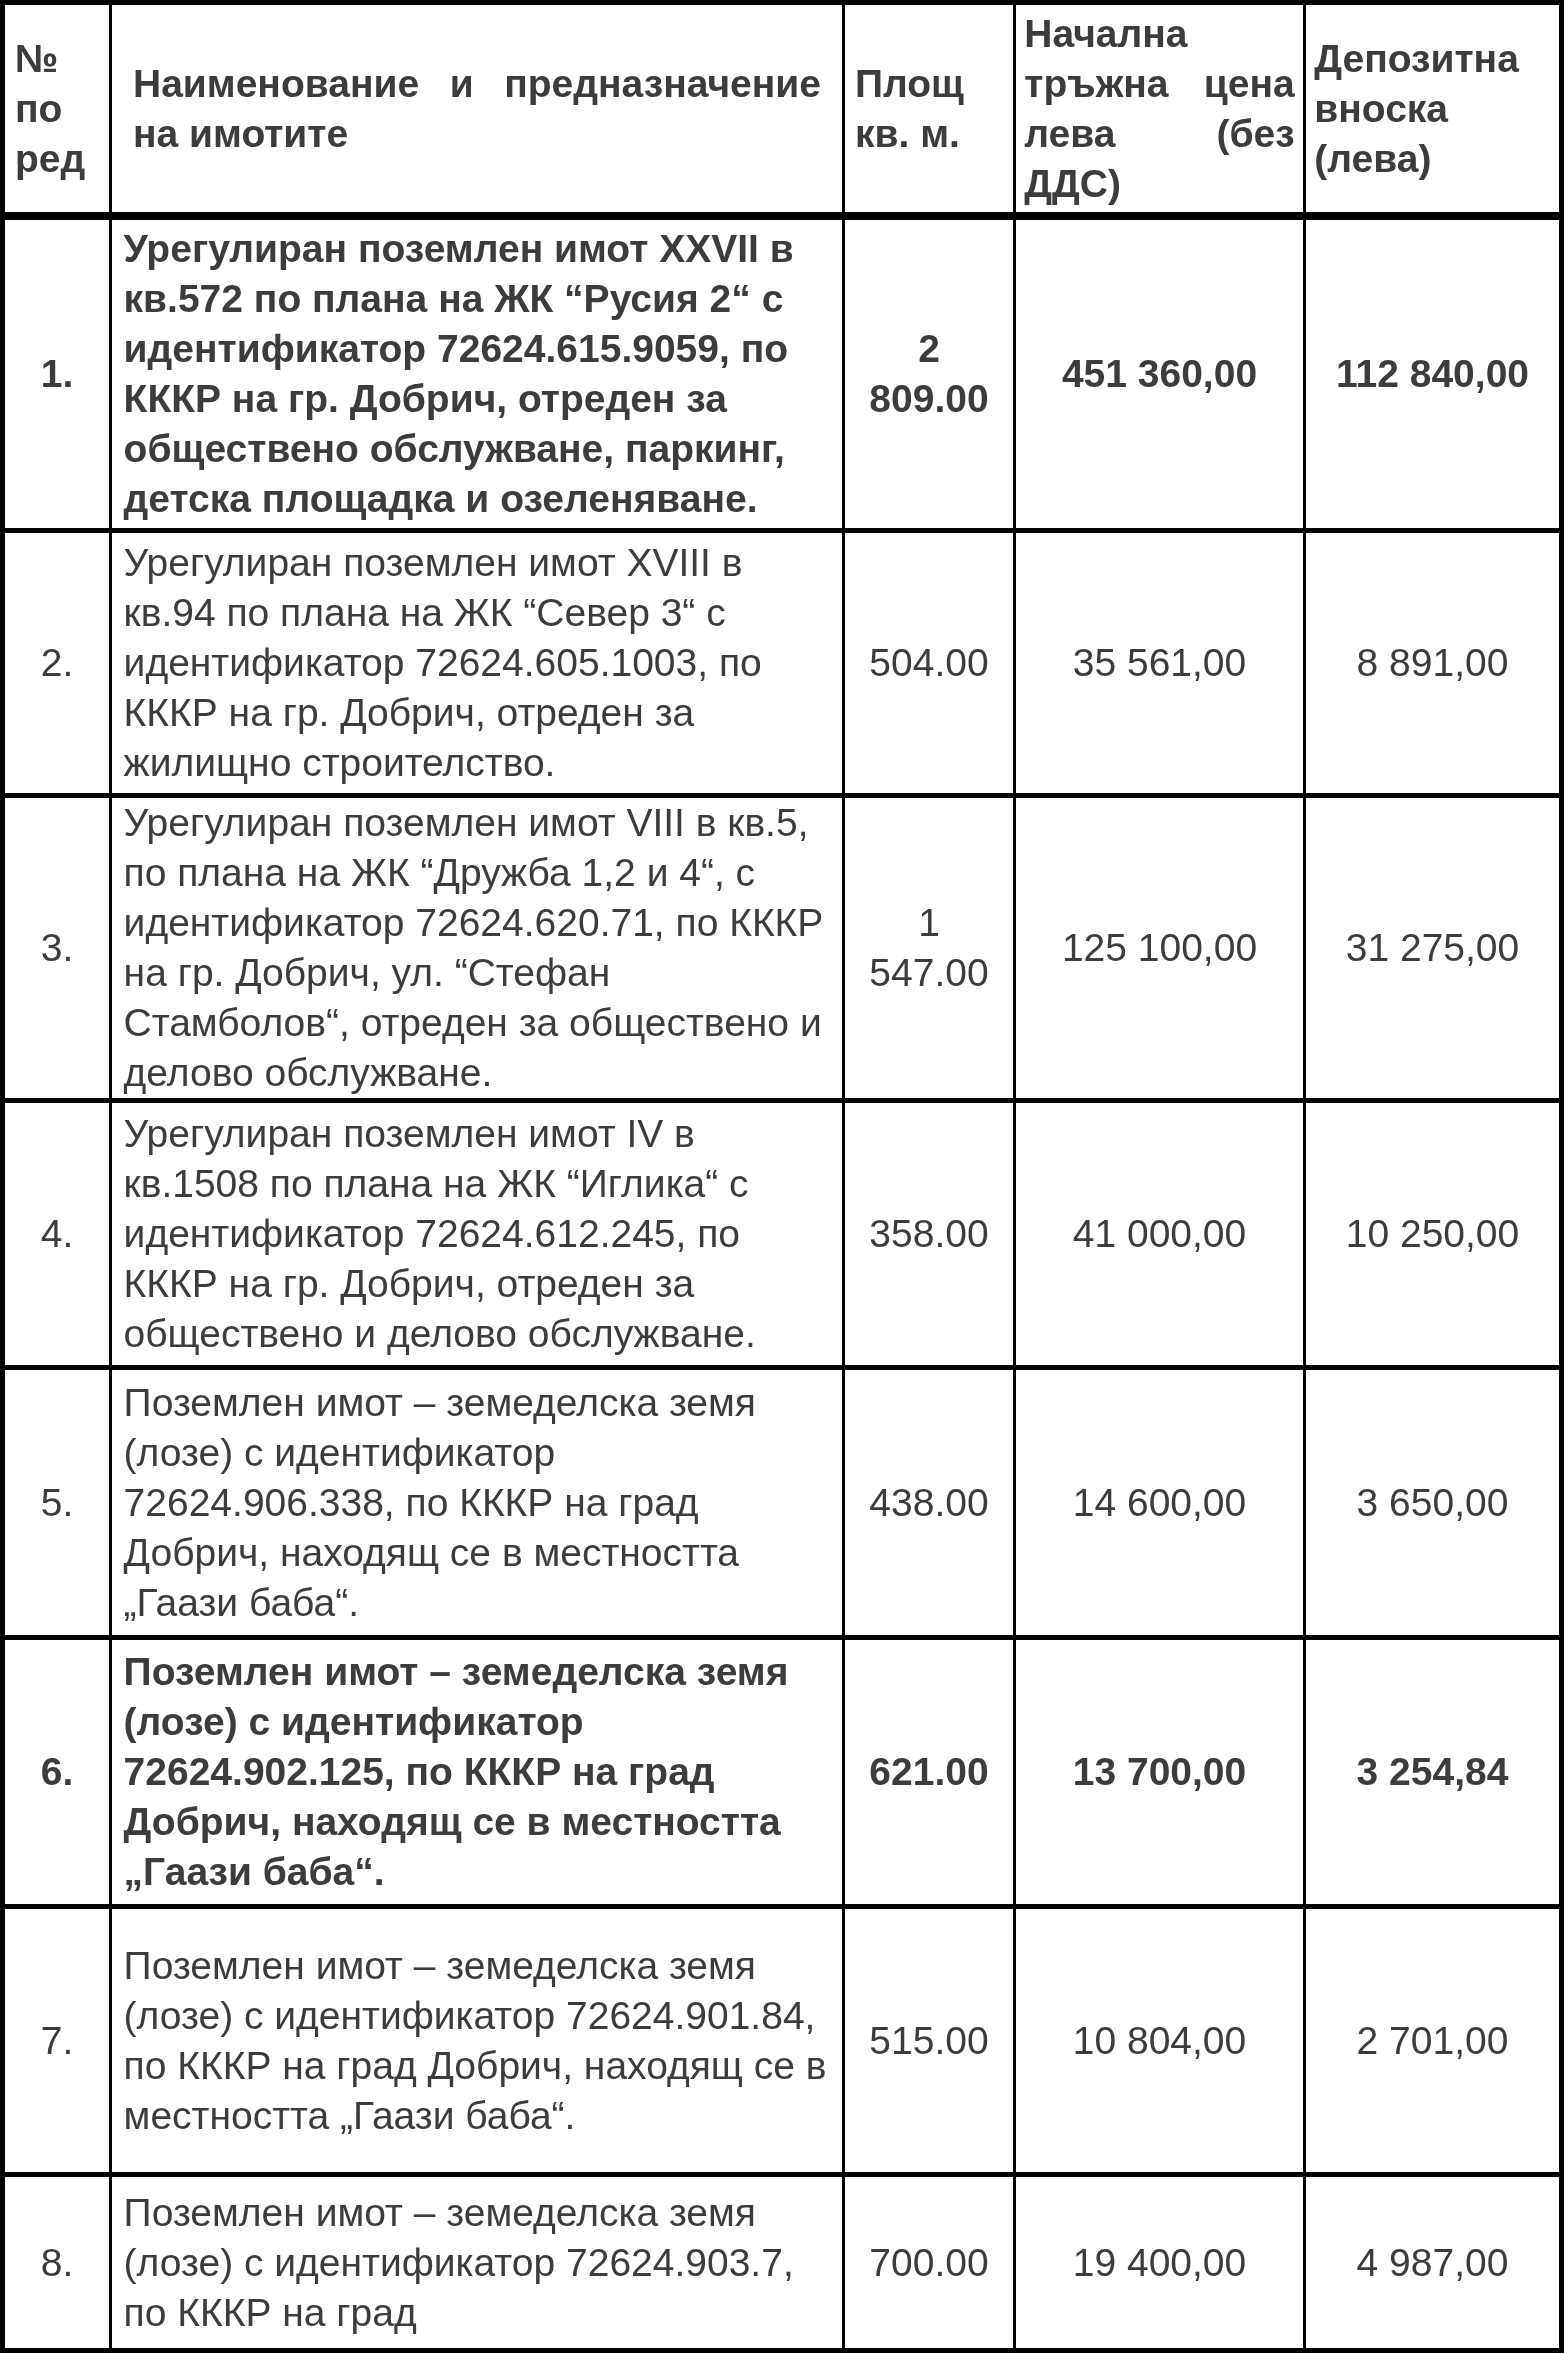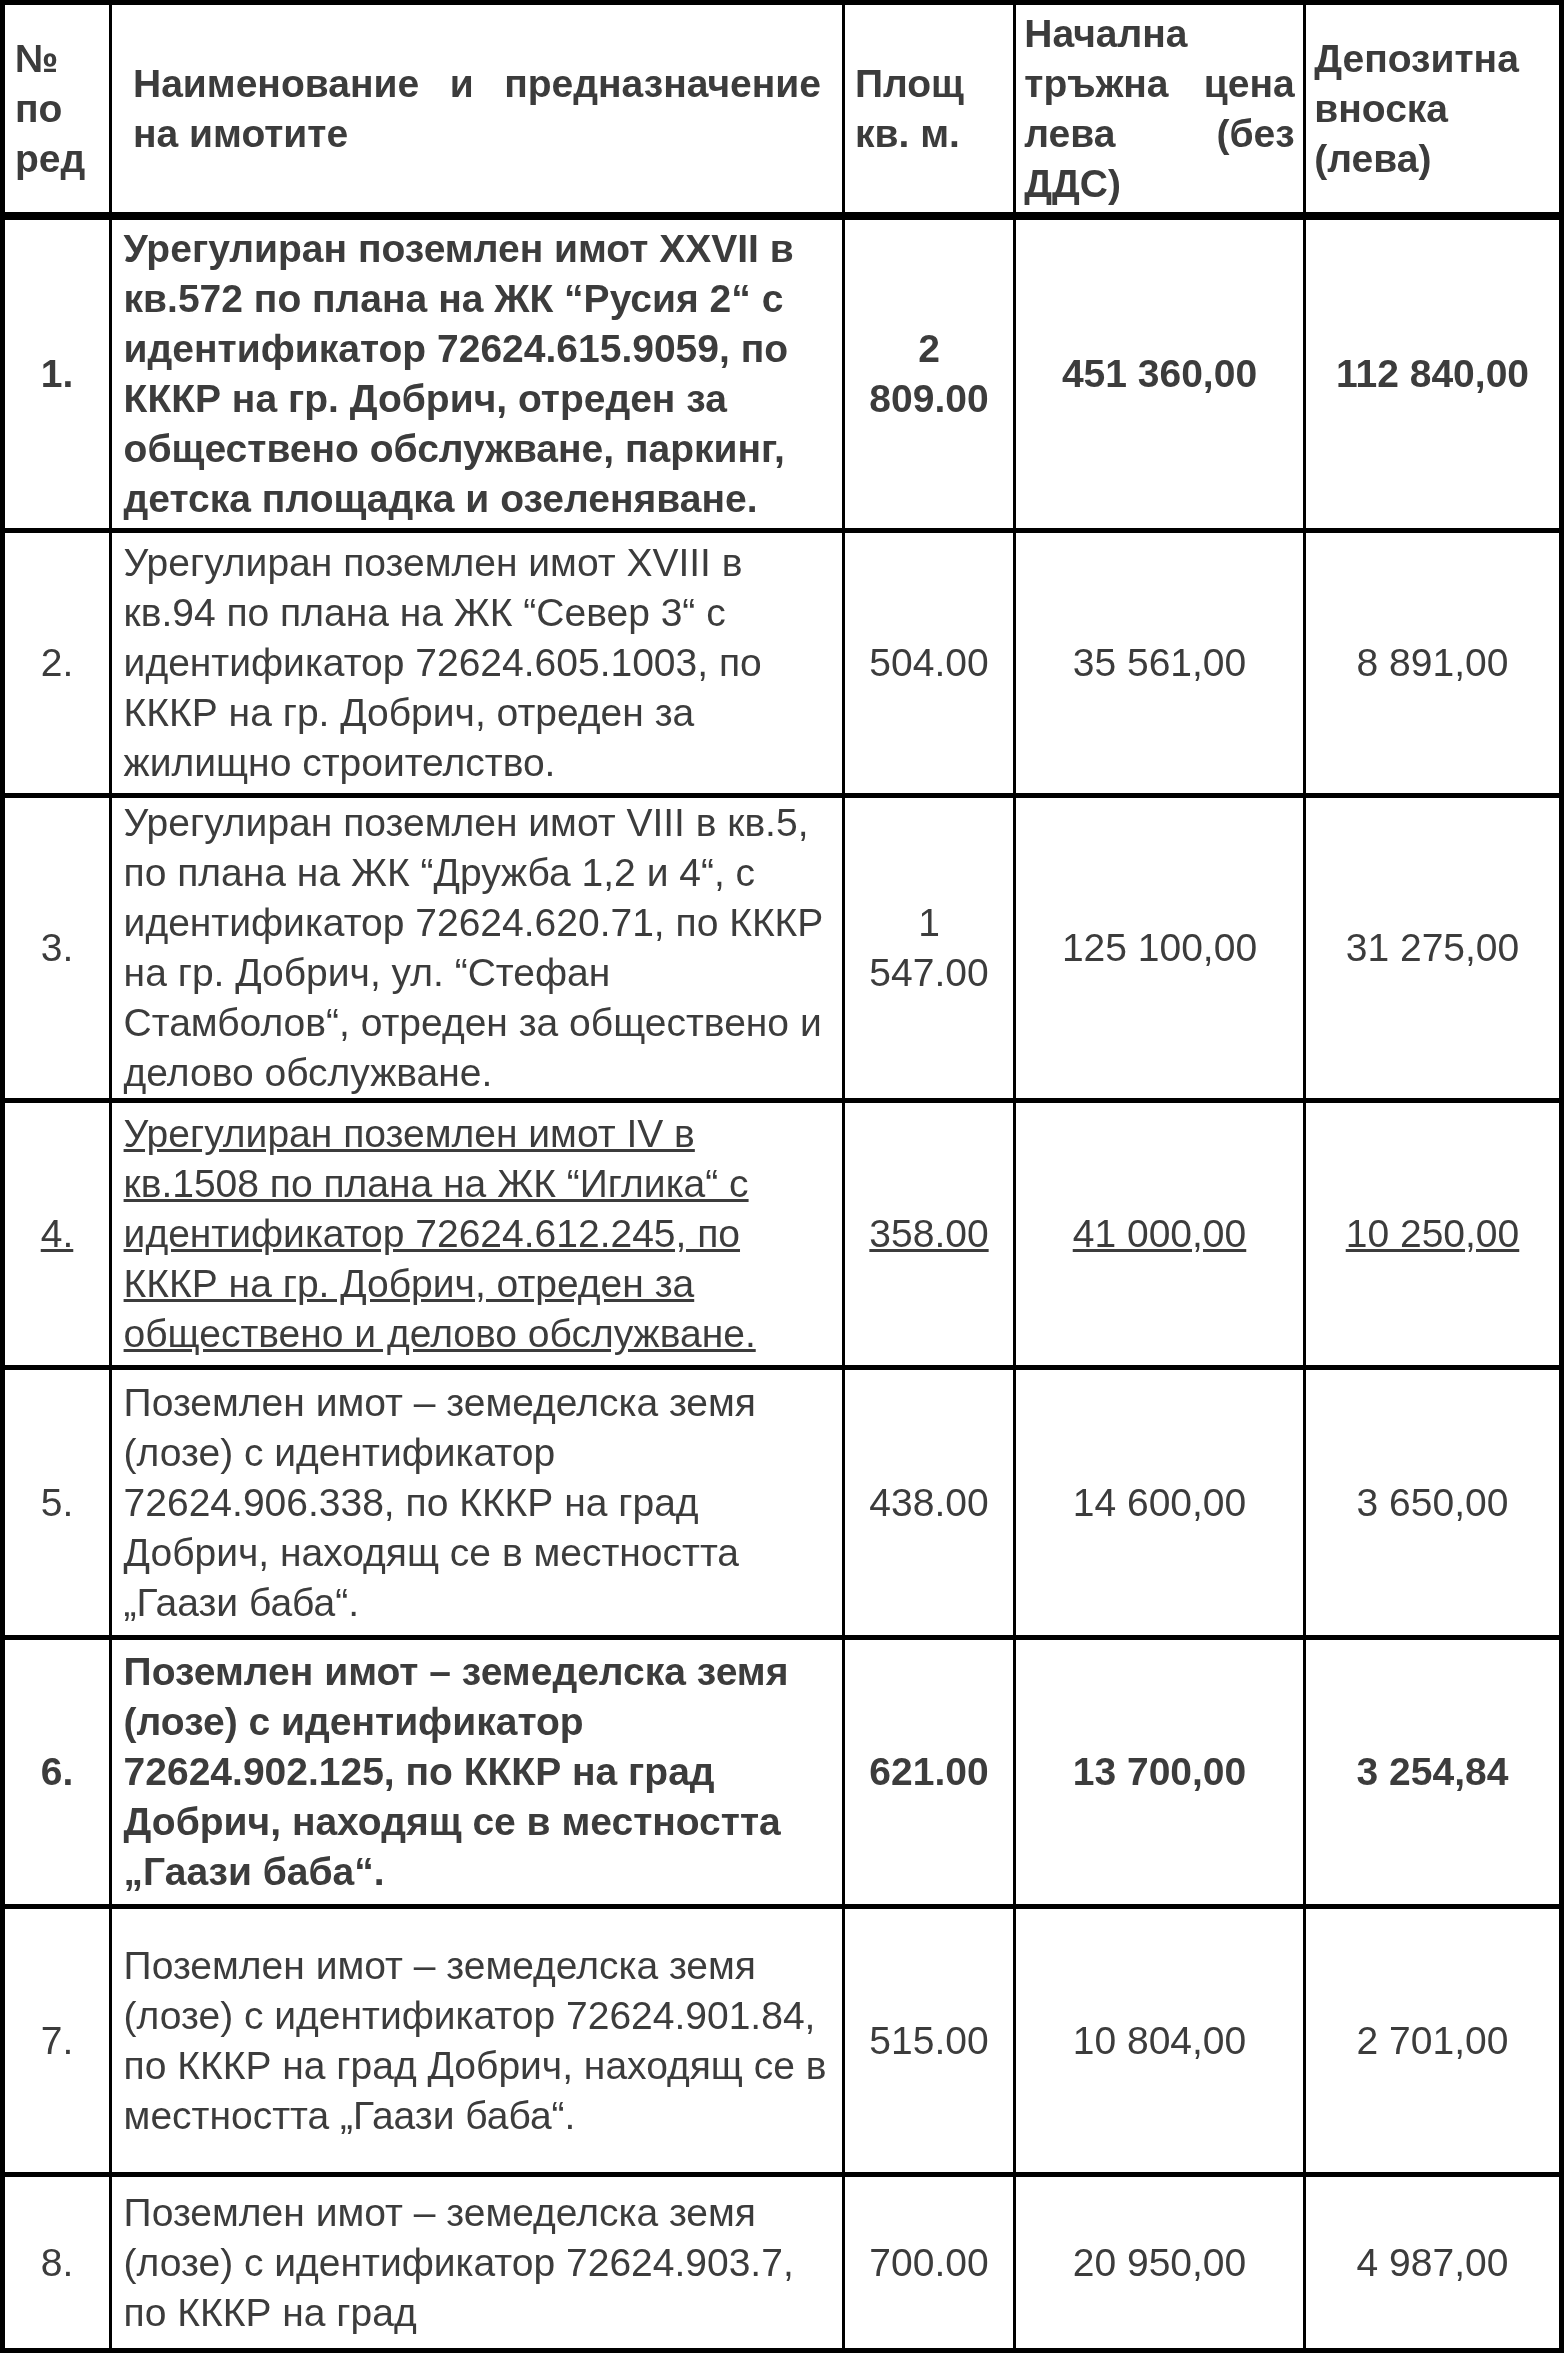--- a/index.html
+++ b/index.html
@@ -44,21 +44,21 @@
   thead th.h-price { padding: 0 8.3px; }
   thead th.h-deposit { padding: 0 8.3px; }
 
   td.num, td.area, td.price, td.deposit { text-align: center; padding: 0 8.3px; }
   td.area { padding: 0 18px; }
   td.name { text-align: left; padding: 0 11.6px; }
 
   tr.rh1 td { height: 308px; font-weight: bold; }
   tr.rh2 td { height: 260px; }
   tr.rh3 td { height: 298px; }
-  tr.rh4 td { height: 262px; text-decoration: underline; }
+  tr.rh4 td { height: 262px; }
   tr.rh5 td { height: 265px; }
   tr.rh6 td { height: 264px; font-weight: bold; }
   tr.rh7 td { height: 263px; }
   tr.rh8 td { height: 171px; }
 </style>
 </head>
 <body>
 
 <table class="props">
   <colgroup>
@@ -124,18 +124,18 @@
       <td class="num">7.</td>
       <td class="name">Поземлен имот – земеделска земя (лозе) с идентификатор 72624.901.84, по КККР на град Добрич, находящ се в местността „Гаази баба“.</td>
       <td class="area">515.00</td>
       <td class="price">10 804,00</td>
       <td class="deposit">2 701,00</td>
     </tr>
     <tr class="rh8">
       <td class="num">8.</td>
       <td class="name">Поземлен имот – земеделска земя (лозе) с идентификатор 72624.903.7, по КККР на град</td>
       <td class="area">700.00</td>
-      <td class="price">20 950,00</td>
+      <td class="price">19 400,00</td>
       <td class="deposit">4 987,00</td>
     </tr>
   </tbody>
 </table>
 
 
 </body></html>

